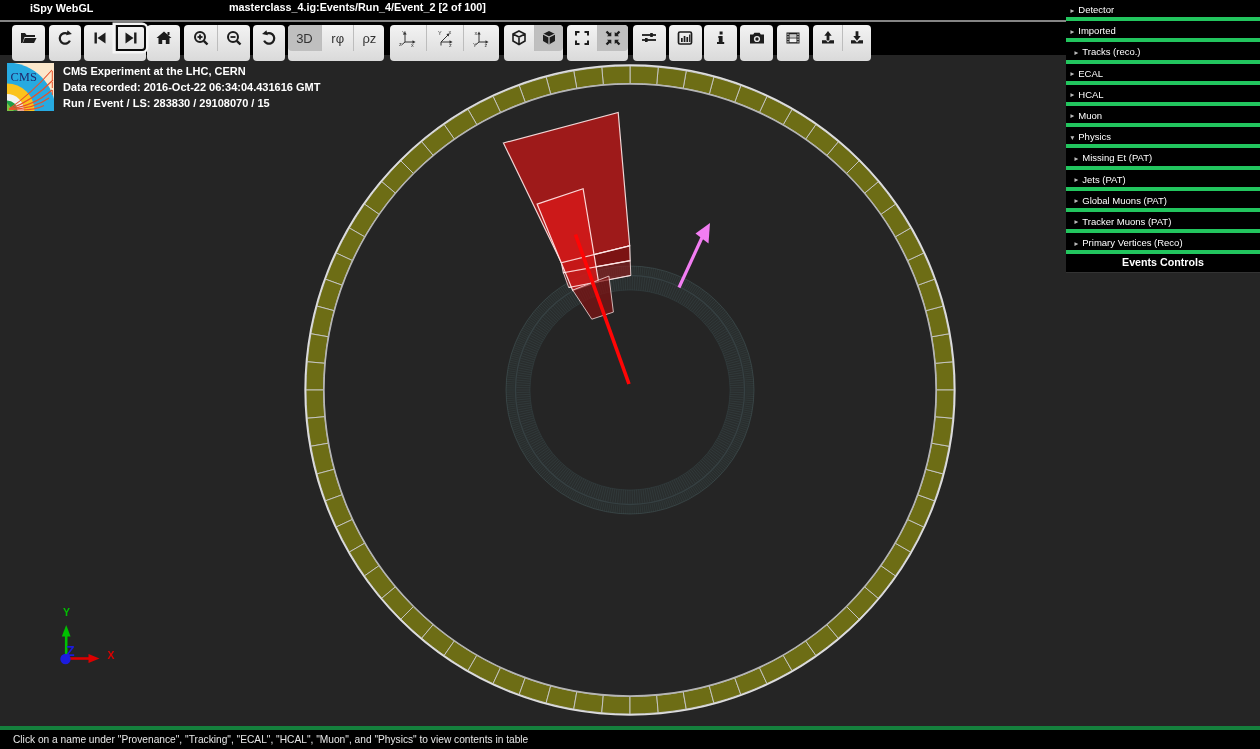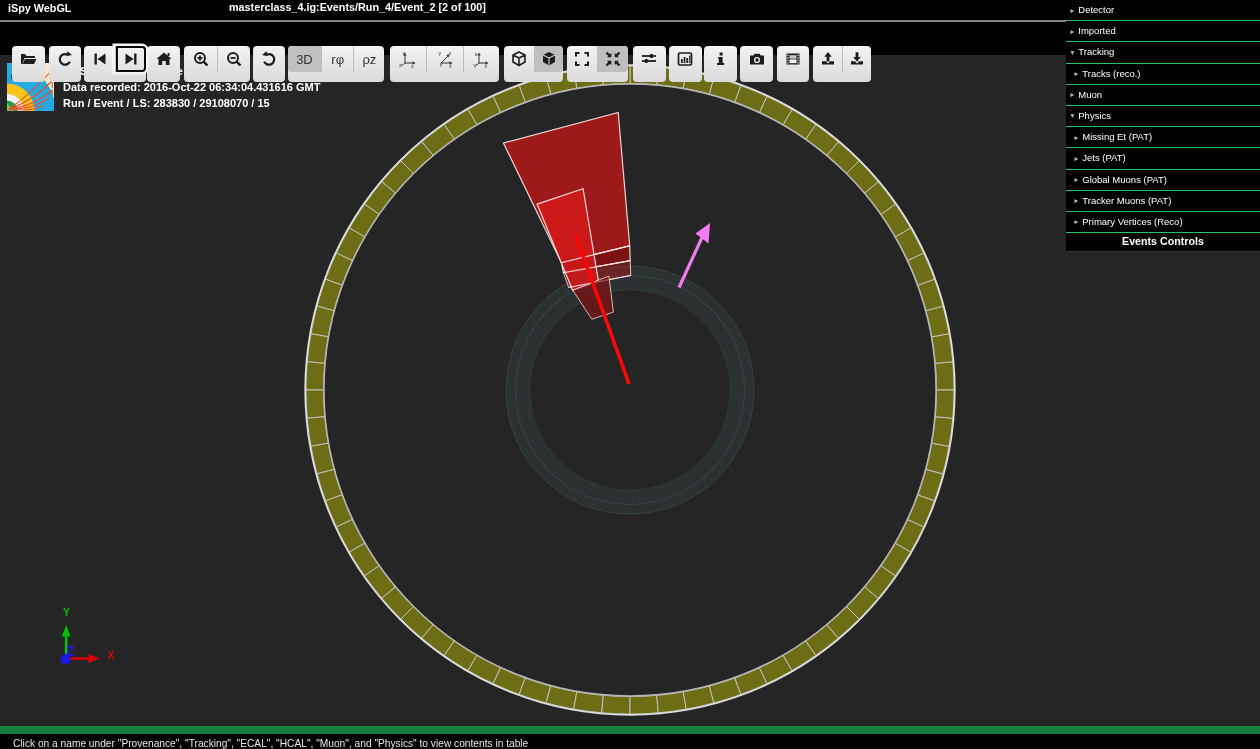--- a/index.html
+++ b/index.html
@@ -1,38 +1,38 @@
 <!DOCTYPE html>
 <html><head><meta charset="utf-8"><style>
 * { margin:0; padding:0; box-sizing:border-box; }
 html,body { width:1260px; height:749px; background:#000; overflow:hidden;
   font-family:"Liberation Sans", sans-serif; }
 #canvas { position:absolute; left:0; top:55px; width:1260px; height:671px; background:#252525; }
 #topbar { position:absolute; left:0; top:0; width:1260px; height:55px; background:#000; }
 #hline { position:absolute; left:0; top:20px; width:1066px; height:1.5px; background:#848484; }
-#t1 { position:absolute; left:8px; top:2px; color:#fff; font-size:10.8px; font-weight:bold; }
+#t1 { position:absolute; left:30px; top:2px; color:#fff; font-size:10.8px; font-weight:bold; }
 #t2 { position:absolute; left:229px; top:1px; width:252px; text-align:center; color:#fff; font-size:10.8px; font-weight:bold; white-space:nowrap; }
 .grp { position:absolute; top:25px; height:36px; display:flex; border-radius:4px; overflow:visible;
-   background:linear-gradient(#f3f3f3,#dadada);margin-top:21px; }
+   background:linear-gradient(#f3f3f3,#dadada); }
 .btn { height:26px; display:flex; align-items:center; justify-content:center; position:relative; }
 .btn + .btn { border-left:1px solid #bdbdbd; }
 .grp .btn:first-child { border-radius:4px 0 0 4px; }
 .grp .btn:last-child { border-radius:0 4px 4px 0; }
 .grp .btn:only-child { border-radius:4px; }
 .btn.press { background:#bfbfbf; }
 .btn.focus { box-shadow:inset 0 0 0 2px #0a0a0a, 0 0 0 2.5px #f5f5f5; border-radius:5px; z-index:2; }
 .tl { font-size:13px; color:#333; }
 #cmstext { position:absolute; left:63px; top:9px; color:#fff; font-size:11px; font-weight:bold; line-height:15.8px; white-space:nowrap; }
 #sidebar { position:absolute; right:0; top:0; width:194px; background:#000; z-index:5; }
-.srow { height:21.2px; border-bottom:1px solid #22c55e; color:#fff; font-size:9.5px; line-height:20px; white-space:nowrap; }
+.srow { height:21.2px; border-bottom:4px solid #22c55e; color:#fff; font-size:9.5px; line-height:20px; white-space:nowrap; }
 .srow.top { padding-left:4.5px; }
 .srow.sub { padding-left:8.5px; }
 .ar { font-size:7.5px; color:#bbb; margin-right:4px; vertical-align:0.5px; }
 .close { height:18.5px; color:#fff; font-size:10.7px; font-weight:bold; text-align:center; line-height:17px; border-bottom:1px solid #333; }
-#status { position:absolute; left:0; top:726px; width:1260px; height:23px; background:#000; border-top:8px solid #15803d; color:#e6e6e6; font-size:10.2px; line-height:19px; padding-left:13px; }
+#status { position:absolute; left:0; top:726px; width:1260px; height:23px; background:#000; border-top:4px solid #15803d; color:#e6e6e6; font-size:10.2px; line-height:19px; padding-left:13px; }
 </style></head><body>
 <div id="canvas">
     <svg width="1260" height="671" style="position:absolute;left:0;top:0">
       <g fill="#6d6d15" stroke="#c9c9c9" stroke-width="0.9">
         <path d="M954.00,335.00 A324 324 0 0 0 952.77,306.76 L935.33,308.29 A306.5 306.5 0 0 1 936.50,335.00 Z"></path>
         <path d="M952.77,306.76 A324 324 0 0 0 949.08,278.74 L931.84,281.78 A306.5 306.5 0 0 1 935.33,308.29 Z"></path>
         <path d="M949.08,278.74 A324 324 0 0 0 942.96,251.14 L926.06,255.67 A306.5 306.5 0 0 1 931.84,281.78 Z"></path>
         <path d="M942.96,251.14 A324 324 0 0 0 934.46,224.19 L918.02,230.17 A306.5 306.5 0 0 1 926.06,255.67 Z"></path>
         <path d="M934.46,224.19 A324 324 0 0 0 923.64,198.07 L907.78,205.47 A306.5 306.5 0 0 1 918.02,230.17 Z"></path>
         <path d="M923.64,198.07 A324 324 0 0 0 910.59,173.00 L895.44,181.75 A306.5 306.5 0 0 1 907.78,205.47 Z"></path>
@@ -1045,22 +1045,23 @@
         <svg width="18" height="18" viewBox="0 0 18 18">
           <path d="M9 11.8 L5.3 7 H7.6 V2.2 H10.4 V7 H12.7 Z" fill="#1d1d1d"></path>
           <path d="M3 11.2 H6.8 L9 13.4 L11.2 11.2 H15 V14.6 H3 Z" fill="#1d1d1d"></path>
         </svg>
       </div>
     </div>
   </div>
 <div id="sidebar">
     <div class="srow top"><span class="ar">▸</span>Detector</div>
     <div class="srow top"><span class="ar">▸</span>Imported</div>
-    <div class="srow top"><span class="ar">▾</span>Tracking</div>
     <div class="srow sub"><span class="ar">▸</span>Tracks (reco.)</div>
+    <div class="srow top"><span class="ar">▸</span>ECAL</div>
+    <div class="srow top"><span class="ar">▸</span>HCAL</div>
     <div class="srow top"><span class="ar">▸</span>Muon</div>
     <div class="srow top"><span class="ar">▾</span>Physics</div>
     <div class="srow sub"><span class="ar">▸</span>Missing Et (PAT)</div>
     <div class="srow sub"><span class="ar">▸</span>Jets (PAT)</div>
     <div class="srow sub"><span class="ar">▸</span>Global Muons (PAT)</div>
     <div class="srow sub"><span class="ar">▸</span>Tracker Muons (PAT)</div>
     <div class="srow sub"><span class="ar">▸</span>Primary Vertices (Reco)</div>
     <div class="close">Events Controls</div>
   </div>
 <div id="status">Click on a name under "Provenance", "Tracking", "ECAL", "HCAL", "Muon", and "Physics" to view contents in table</div>

